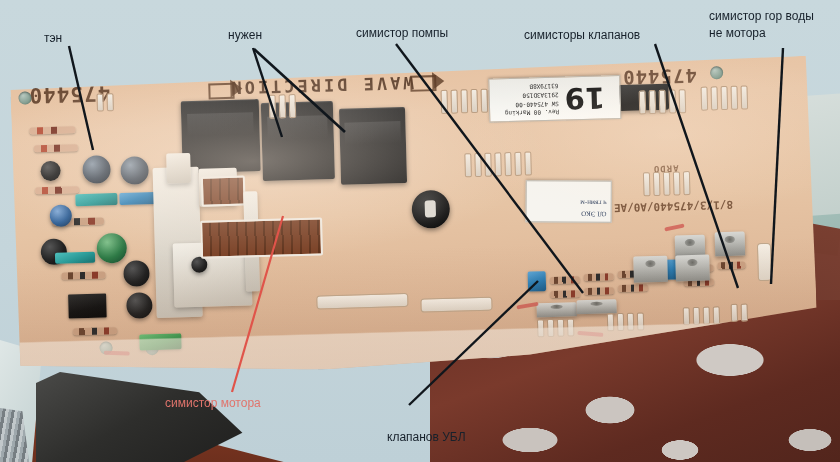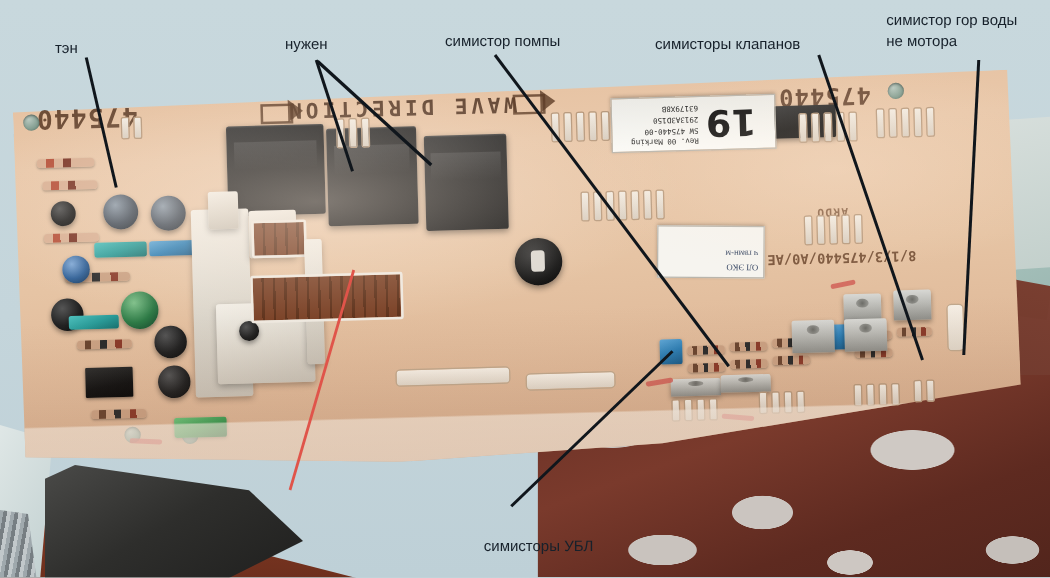--- a/index.html
+++ b/index.html
@@ -498,16 +498,17 @@
 
   <div class="lbl" style="left:228px;top:28px;">нужен</div>
 
   <div class="lbl" style="left:356px;top:26px;">симистор помпы</div>
 
   <div class="lbl" style="left:524px;top:28px;">симисторы клапанов</div>
 
   <div class="lbl lbl-clip" style="left:709px;top:9px;width:131px;">симистор гор воды</div>
   <div class="lbl" style="left:709px;top:26px;">не мотора</div>
 
-
-  <div class="lbl" style="left:387px;top:430px;">симисторы УБЛ</div>
+  <div class="lbl lbl-red" style="left:165px;top:396px;">симистор мотора</div>
+
+  <div class="lbl" style="left:387px;top:430px;">клапанов УБЛ</div>
 
 </div>
 
 </body></html>

